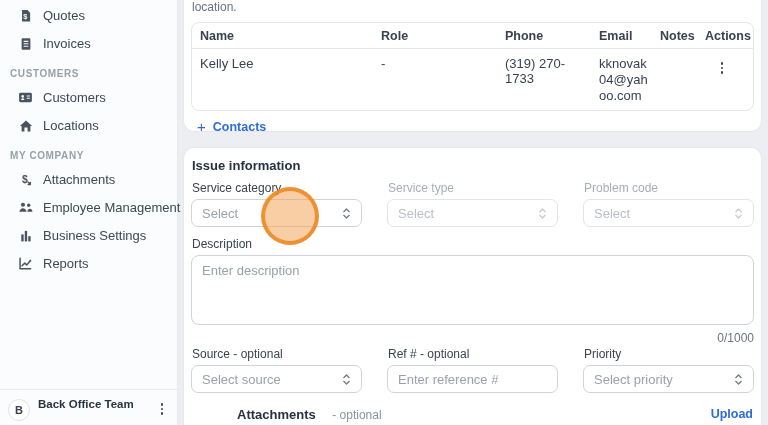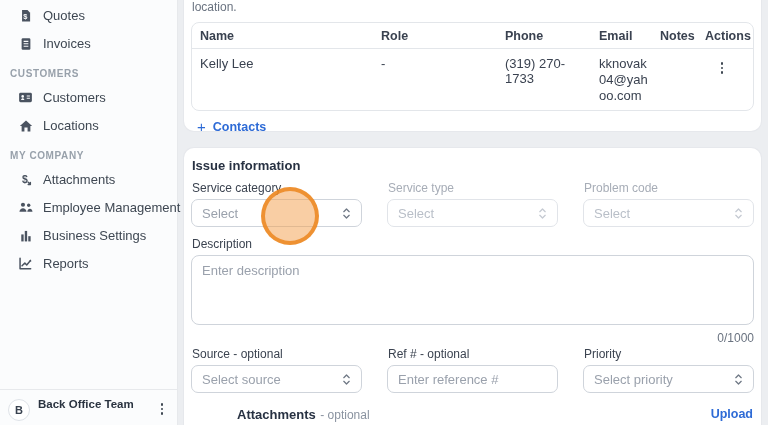--- a/index.html
+++ b/index.html
@@ -100,21 +100,21 @@
 
   .row3 { margin-top:2px; }
   input.text-input {
     width:100%; height:28px; border:1px solid #cfd4db; border-radius:7px;
     padding:0 10px; font-family:inherit; font-size:13px; color:#3a4250; outline:none; background:#fff;
   }
   input.text-input::placeholder { color:#9aa1ac; }
 
   .attachments-row { margin-top:12px; display:flex; align-items:center; justify-content:space-between; padding:0 1px; }
   .attach-label { font-size:13px; color:#273142; font-weight:700;margin-left:45px; }
-  .attach-optional { font-size:12px; color:#8a93a0; font-weight:400; margin-left:0; }
+  .attach-optional { font-size:12px; color:#8a93a0; font-weight:400; margin-left:12px; }
   .upload-link { font-size:12.5px; font-weight:700; color:#2e6bd6; cursor:pointer; background:none; border:none; font-family:inherit; }
 
   
   .click-circle {
     position:absolute; left:261px; top:187px; width:58px; height:58px;
     border-radius:50%; background:rgba(244,158,74,.5);
     border:4px solid rgba(236,134,30,.85); z-index:50; pointer-events:none;
   }
 
   svg .st { stroke:#4a5360; fill:none; stroke-width:1.6; stroke-linecap:round; stroke-linejoin:round; }

